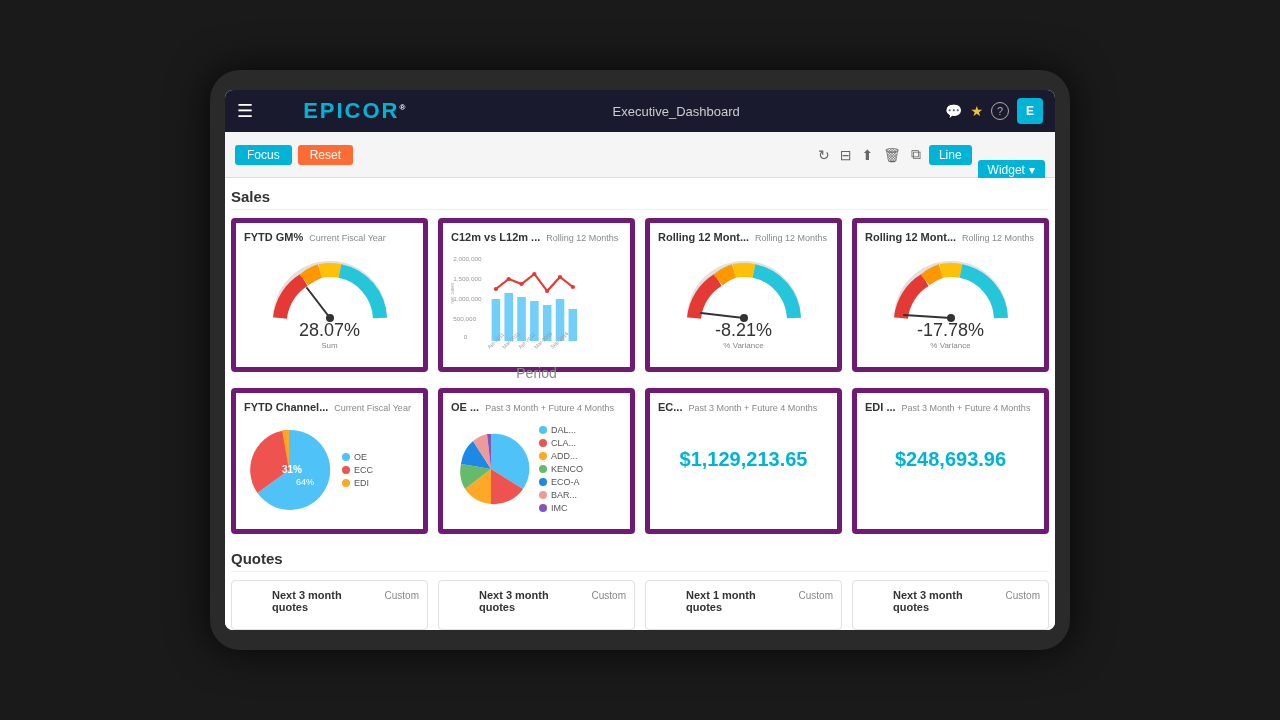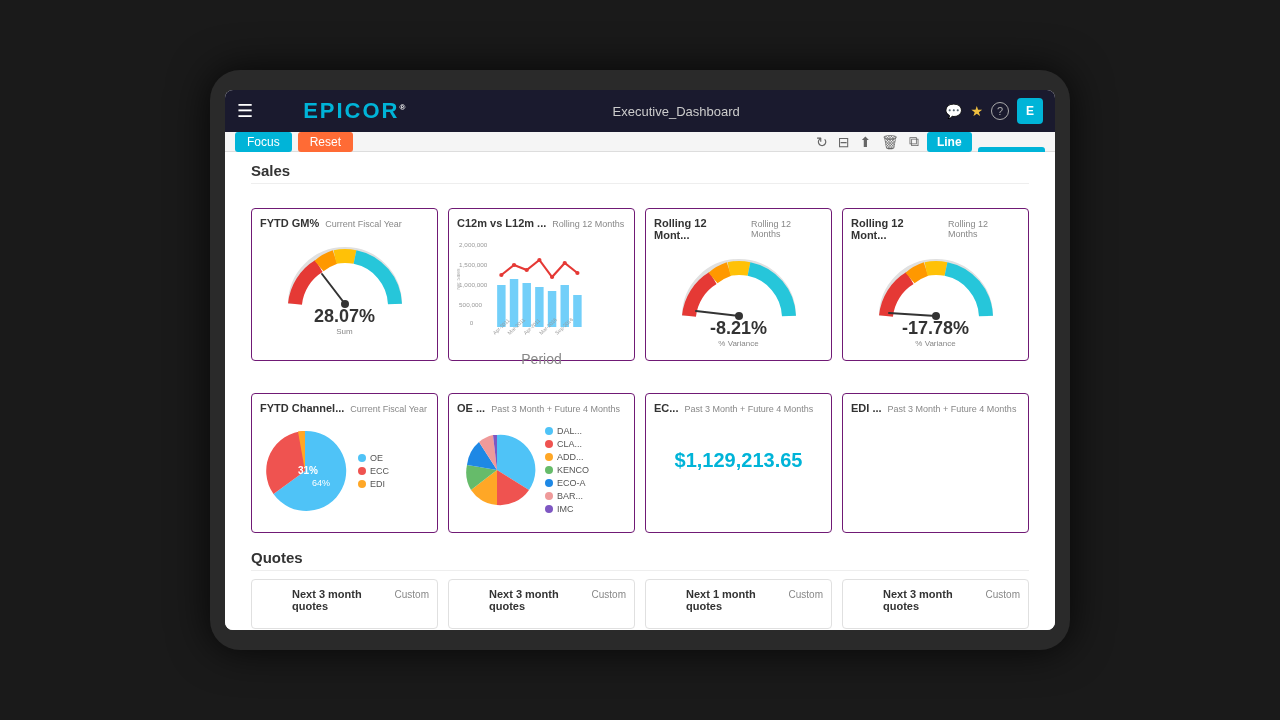--- a/index.html
+++ b/index.html
@@ -82,21 +82,21 @@
       font-weight: bold;
       cursor: pointer;
     }
     
     .toolbar {
       background: #f5f5f5;
       border-bottom: 1px solid #ddd;
       display: flex;
       align-items: center;
       padding: 4px 10px;
-      height: 20px;
+      height: 46px;
       flex-shrink: 0;
       gap: 6px;
     }
     .btn-focus {
       background: #00b4d8;
       color: #fff;
       border: none;
       padding: 3px 12px;
       border-radius: 3px;
       font-size: 12px;
@@ -119,67 +119,65 @@
       padding: 2px;
     }
     .btn-line {
       background: #00b4d8;
       color: #fff;
       border: none;
       padding: 3px 10px;
       border-radius: 3px;
       font-size: 12px;
       cursor: pointer;
-      font-weight: bold;
     }
     .btn-widget {
       background: #00b4d8;
       color: #fff;
       border: none;
       padding: 3px 10px;
       border-radius: 3px;
       font-size: 12px;
       cursor: pointer;
       display: flex;
       align-items: center;
       gap: 4px;
       margin-top: 31px;
     }
     
     .main-content {
       flex: 1;
       overflow-y: auto;
       background: #fff;
-      padding: 10px 26px;
+      padding: 10px 6px;
     }
     .main-content::-webkit-scrollbar { width: 8px; }
     .main-content::-webkit-scrollbar-track { background: #f0f0f0; }
     .main-content::-webkit-scrollbar-thumb { background: #ccc; border-radius: 4px; }
     
     .section-title {
       font-size: 15px;
       font-weight: bold;
       color: #333;
       margin-bottom: 8px;
       padding-bottom: 4px;
       border-bottom: 1px solid #eee;
     }
     .widgets-row {
       display: flex;
       gap: 10px;
       margin-bottom: 16px;
     }
     .widget-card {
       flex: 1;
-      border: 1px solid #701a75;
+      border: 5px solid #701a75;
       border-radius: 4px;
       padding: 8px;
       min-height: 140px;
       background: #fff;
-      margin-top: 16px;
     }
     .widget-header {
       display: flex;
       align-items: baseline;
       gap: 6px;
       margin-bottom: 6px;
     }
     .widget-title {
       font-size: 11px;
       font-weight: bold;
@@ -195,21 +193,21 @@
       flex-direction: column;
       align-items: center;
       padding: 4px 0;
     }
     .gauge-svg {
       width: 130px;
       height: 75px;
     }
     .gauge-value {
       font-size: 18px;
-      font-weight: bold;
+      font-weight: normal;
       color: #333;
       text-align: center;
       margin-top: -8px;
     }
     .gauge-label {
       font-size: 8px;
       color: #888;
       text-align: center;
     }
     
@@ -532,20 +530,21 @@
             <span class="widget-subtitle">Past 3 Month + Future 4 Months</span>
           </div>
           <div class="big-value">$1,129,213.65</div>
         </div>
 
         <div class="widget-card">
           <div class="widget-header">
             <span class="widget-title">EDI ...</span>
             <span class="widget-subtitle">Past 3 Month + Future 4 Months</span>
           </div>
+          <div class="big-value">$248,693.96</div>
         </div>
 
       </div>
 
       <div class="section-title">Quotes</div>
       <div class="quotes-row">
 
         <div class="quote-card">
           <div class="quote-header">
             <span class="quote-title">Next 3 month quotes</span>

